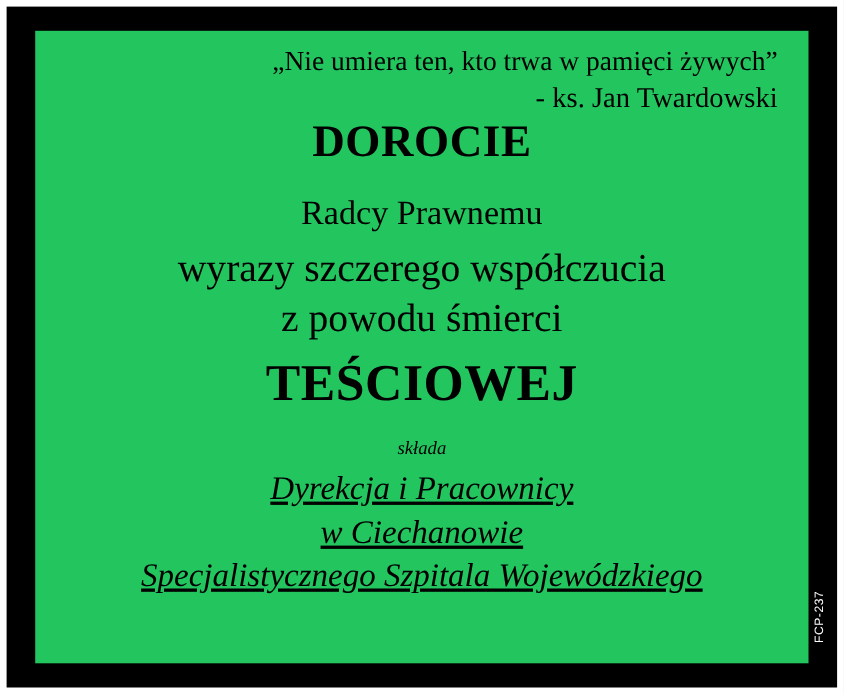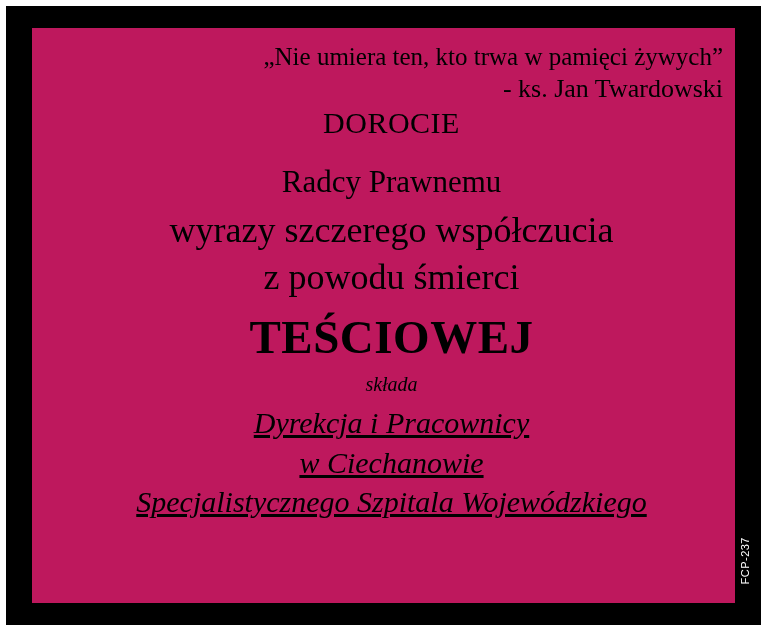--- a/index.html
+++ b/index.html
@@ -33,23 +33,23 @@
     box-sizing: border-box;
   }
 
   
   .inner-panel {
     position: absolute;
     left: 26px;
     top: 22px;
     right: 26px;
     bottom: 22px;
-    background: #be185d;
-    box-sizing: border-box;
-    padding: 14px 6px 10px 22px;
+    background: #22c55e;
+    box-sizing: border-box;
+    padding: 14px 22px 10px 22px;
     display: flex;
     flex-direction: column;
     align-items: center;
   }
 
   .quote-block {
     width: 100%;
     text-align: right;
     padding-right: 6px;
     box-sizing: border-box;
@@ -74,22 +74,22 @@
     font-weight: bold;
     font-size: 36px;
     line-height: 1.12;
     color: #000000;
     margin-top: 14px;
     text-align: center;
   }
 
   .name-first {
     font-family: "Liberation Serif", serif;
-    font-weight: normal;
-    font-size: 30px;
+    font-weight: bold;
+    font-size: 41px;
     line-height: 1.12;
     letter-spacing: 0.5px;
     color: #000000;
     text-align: center;
     margin-top: 2px;
   }
 
   .name-surname {
     font-family: "Liberation Serif", serif;
     font-weight: bold;
@@ -130,25 +130,25 @@
     line-height: 1.12;
     letter-spacing: 0.5px;
     color: #000000;
     text-align: center;
     margin-top: 12px;
   }
 
   .submitted-by {
     font-family: "Liberation Serif", serif;
     font-style: italic;
-    font-size: 20px;
+    font-size: 17px;
     line-height: 1.2;
     color: #000000;
     text-align: center;
-    margin-top: 9px;
+    margin-top: 22px;
   }
 
   .signatory {
     font-family: "Liberation Serif", serif;
     font-style: italic;
     font-size: 30px;
     line-height: 1.25;
     color: #000000;
     text-align: center;
     margin-top: 8px;

